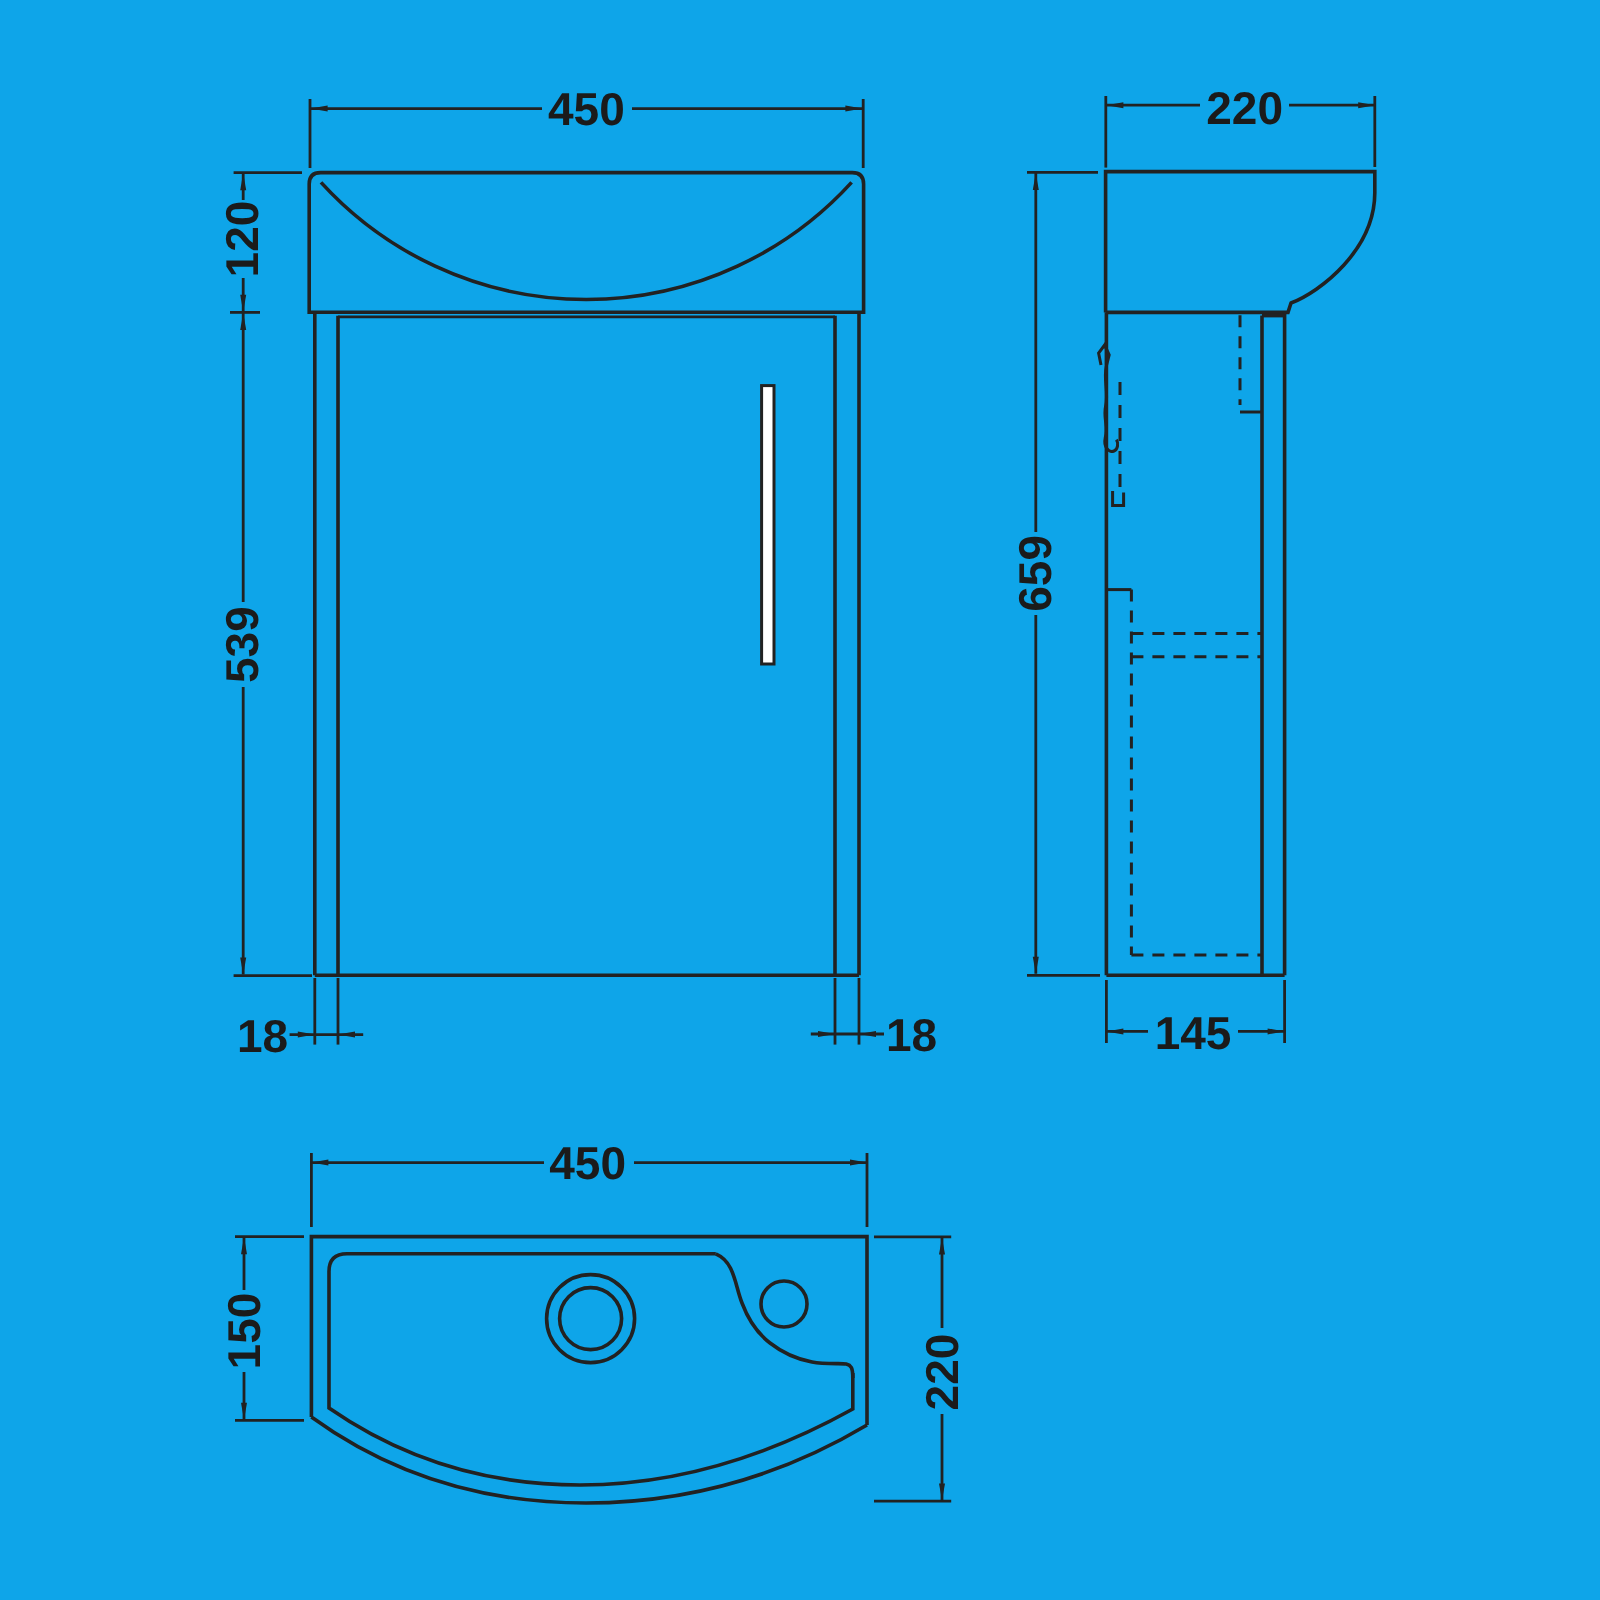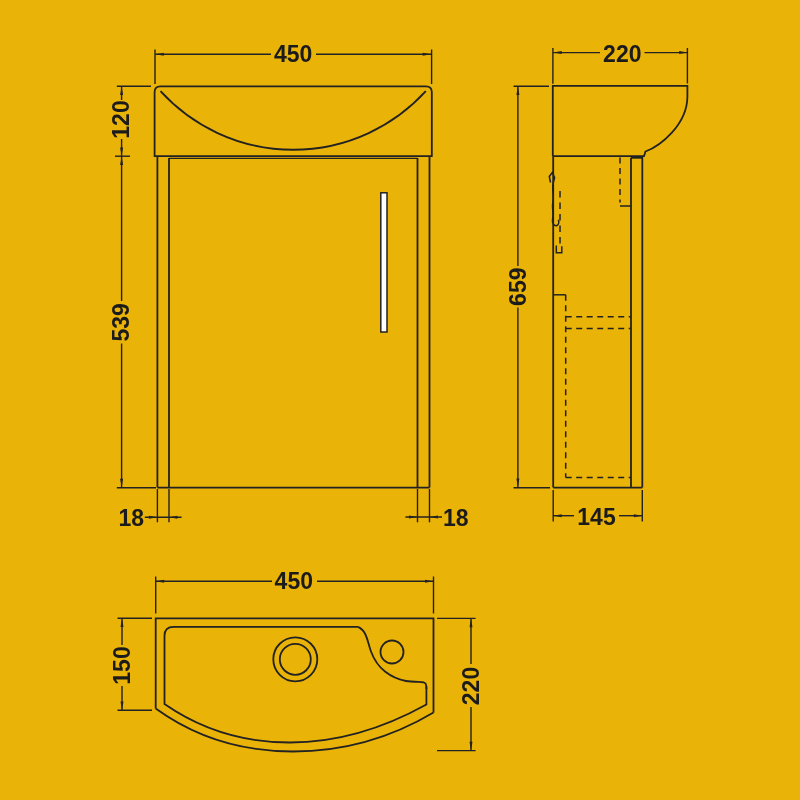--- a/index.html
+++ b/index.html
@@ -1,16 +1,16 @@
 <!DOCTYPE html>
 <html><head>
 <meta charset="utf-8">
 <style>
   html,body{margin:0;padding:0;background:#ffffff;}
-  .page{width:800px;height:800px;position:relative;background:#eab308;overflow:hidden;}
+  .page{width:800px;height:800px;position:relative;background:#0ea5e9;overflow:hidden;}
   svg{position:absolute;top:0;left:0;}
   text{font-family:"Liberation Sans", sans-serif;font-weight:bold;fill:#1b1b1b;}
 </style>
 </head>
 <body>
 <div class="page">
 <svg width="800" height="800" viewBox="0 0 800 800">
 <defs>
 </defs>
 

